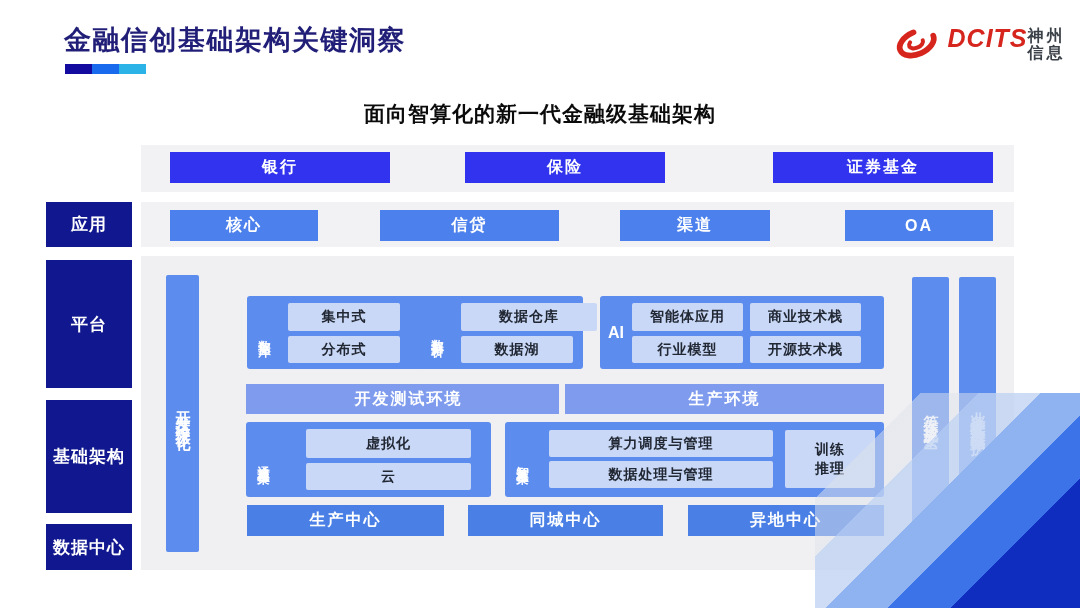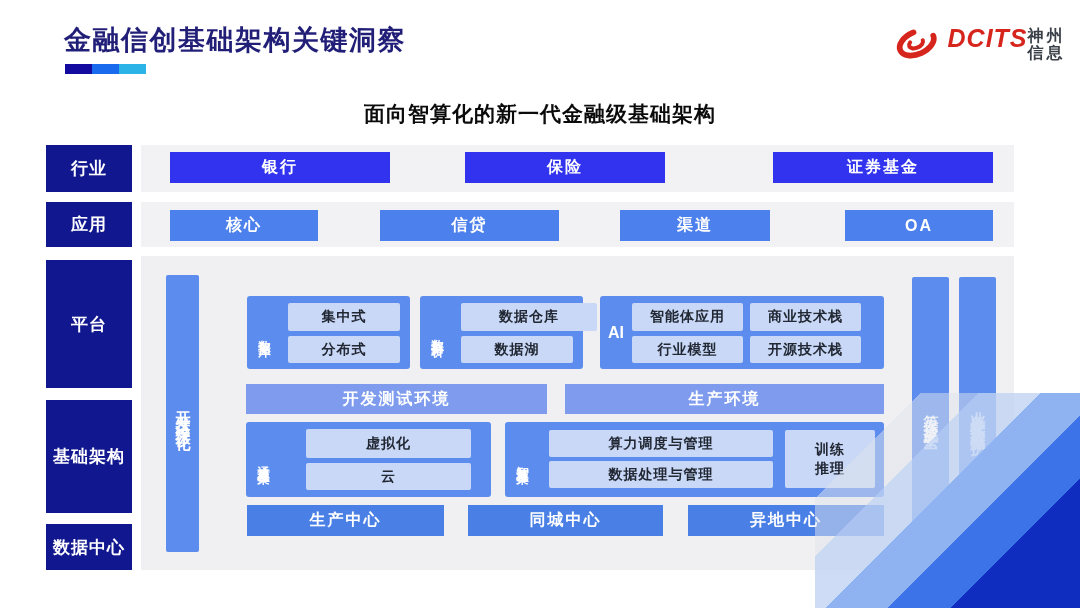--- a/index.html
+++ b/index.html
@@ -86,62 +86,61 @@
       </g>
     </svg>
     <div class="logo-text">
       <span class="logo-brand">DCITS</span>
       <span class="logo-company">神州信息</span>
     </div>
   </div>
   <div class="subtitle">面向智算化的新一代金融级基础架构</div>
 
   <div class="strip" id="strip-industry"></div>
-  <div class="rowlabel" style="top:145px;height:47px;">行业</div>
   <div class="b1" style="left:170px;width:220px;">银行</div>
   <div class="b1" style="left:465px;width:200px;">保险</div>
   <div class="b1" style="left:773px;width:220px;">证券基金</div>
 
   <div class="strip" id="strip-app"></div>
   <div class="rowlabel" style="top:202px;height:45px;">应用</div>
   <div class="b2" style="left:170px;width:148px;">核心</div>
   <div class="b2" style="left:380px;width:179px;">信贷</div>
   <div class="b2" style="left:620px;width:150px;">渠道</div>
   <div class="b2" style="left:845px;width:148px;">OA</div>
 
   <div class="panel"></div>
   <div class="rowlabel" style="top:260px;height:128px;">平台</div>
   <div class="rowlabel" style="top:400px;height:113px;">基础架构</div>
   <div class="rowlabel" style="top:524px;height:46px;">数据中心</div>
 
   <div class="vbar" style="left:166px;top:275px;width:33px;height:277px;">开发运维一体化</div>
   <div class="vbar" style="left:912px;top:277px;width:37px;height:275px;">等保合规安全</div>
   <div class="vbar" style="left:959px;top:277px;width:37px;height:275px;letter-spacing:3px;">业务连续性及数据保护</div>
 
-  <div class="grp" style="left:247px;top:296px;width:163px;height:73px;">
+  <div class="grp" style="left:247px;top:296px;width:163px;height:73px;padding-left:20px;">
     <div class="glabel">数据库</div>
     <div class="inner" style="left:41px;top:7px;width:112px;height:28px;">集中式</div>
     <div class="inner" style="left:41px;top:40px;width:112px;height:27px;">分布式</div>
   </div>
 
   <div class="grp" style="left:420px;top:296px;width:163px;height:73px;">
     <div class="glabel">数据分析</div>
     <div class="inner" style="left:41px;top:7px;width:136px;height:28px;">数据仓库</div>
     <div class="inner" style="left:41px;top:40px;width:112px;height:27px;">数据湖</div>
   </div>
 
   <div class="grp" style="left:600px;top:296px;width:284px;height:73px;">
     <div class="glabel-h">AI</div>
     <div class="inner" style="left:32px;top:7px;width:111px;height:28px;">智能体应用</div>
     <div class="inner" style="left:150px;top:7px;width:111px;height:28px;">商业技术栈</div>
     <div class="inner" style="left:32px;top:40px;width:111px;height:27px;">行业模型</div>
     <div class="inner" style="left:150px;top:40px;width:111px;height:27px;">开源技术栈</div>
   </div>
 
-  <div class="env" style="left:246px;width:301px;">开发测试环境</div>
+  <div class="env" style="left:246px;width:301px;padding-left:12px;">开发测试环境</div>
   <div class="env" style="left:565px;width:319px;">生产环境</div>
 
   <div class="grp" style="left:246px;top:422px;width:245px;height:75px;">
     <div class="glabel">通算框架</div>
     <div class="inner" style="left:60px;top:7px;width:165px;height:29px;">虚拟化</div>
     <div class="inner" style="left:60px;top:41px;width:165px;height:27px;">云</div>
   </div>
 
   <div class="grp" style="left:505px;top:422px;width:379px;height:75px;">
     <div class="glabel">智算框架</div>

